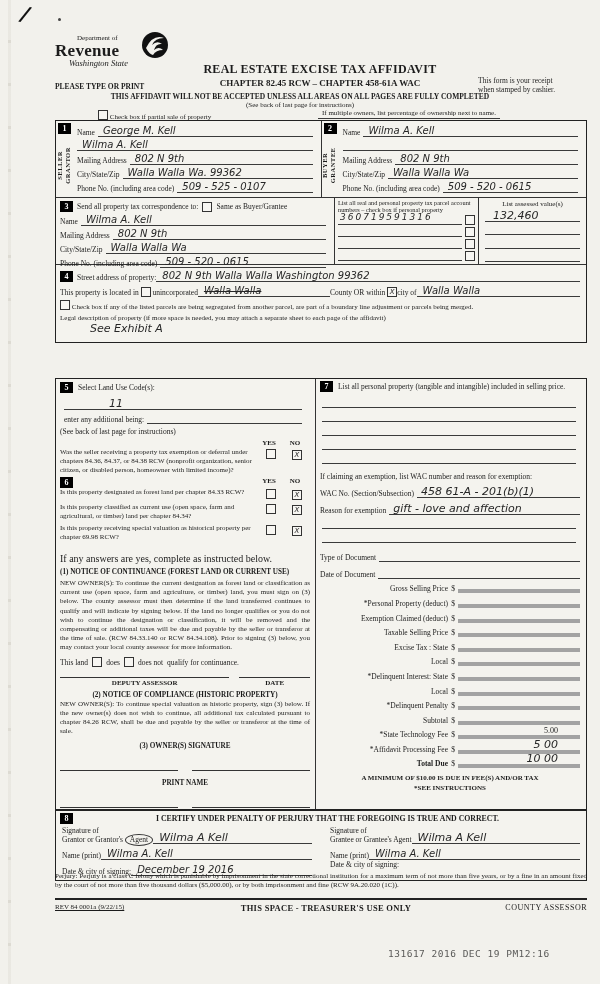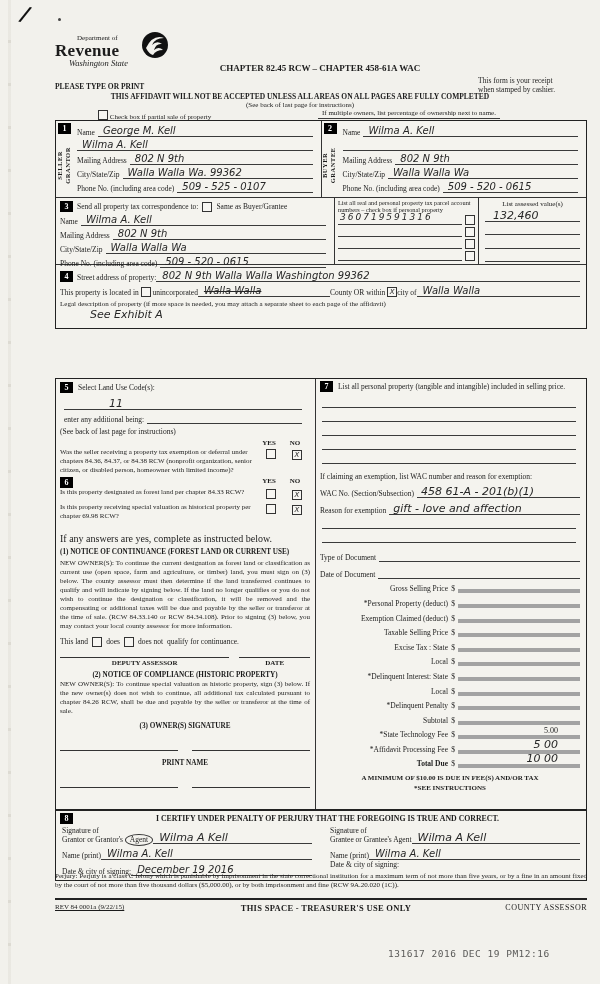--- a/index.html
+++ b/index.html
@@ -124,20 +124,21 @@
     <div class="rev">Revenue</div>
     <div class="st">Washington State</div>
   </div>
   <div class="logomark">
     <svg width="30" height="30" viewBox="0 0 30 30">
       <circle cx="15" cy="15" r="13" fill="#111"></circle>
       <path d="M6 18 Q13 4 24 8 Q15 8 12 15 Q17 10 22 14 Q16 13 14 20 Q19 16 23 20 Q16 20 13 25 Q9 24 6 18 Z" fill="#f2f1ec"></path>
     </svg>
   </div>
   <div class="hdrtitle">
+    <div class="t1">REAL ESTATE EXCISE TAX AFFIDAVIT</div>
     <div class="t2">CHAPTER 82.45 RCW – CHAPTER 458-61A WAC</div>
   </div>
   <div class="ptp">PLEASE TYPE OR PRINT</div>
   <div class="receipt">
     <div>This form is your receipt</div>
     <div>when stamped by cashier.</div>
   </div>
   <div class="warn">THIS AFFIDAVIT WILL NOT BE ACCEPTED UNLESS ALL AREAS ON ALL PAGES ARE FULLY COMPLETED</div>
   <div class="seeback">(See back of last page for instructions)</div>
   <div class="partial">
@@ -313,20 +314,24 @@
         <span class="seg" style="width:120px;">
             <span class="hw strike">Walla Walla</span>
           </span>
         <span>County OR  within</span>&nbsp;
         <span class="cb">X</span>
         <span>city of</span>
         <span class="seg" style="flex:1;">
             <span class="hw">Walla Walla</span>
           </span>
       </div>
+      <div class="segline">
+        <span class="cb"></span>
+        <span>Check box if any of the listed parcels are being segregated from another parcel, are part of a boundary line adjustment or parcels being merged.</span>
+      </div>
       <div class="legal">Legal description of property (if more space is needed, you may attach a separate sheet to each page of the affidavit)</div>
       <div class="exhibit"><span class="hw big">See Exhibit A</span></div>
     </div>
   </div>
 
   <div class="row4">
     <div class="col5">
       <div style="display:flex;align-items:center;gap:5px;">
         <span class="secnum">5</span>
         <span>Select Land Use Code(s):</span>
@@ -354,20 +359,25 @@
         <span class="secnum">6</span>
         <div style="flex:1;">
           <div class="yn" style="margin-top:0;">
               <span>YES</span>
               <span>NO</span>
             </div>
         </div>
       </div>
       <div class="qrow">
         <div class="qt">Is this property designated as forest land per chapter 84.33 RCW?</div>
+        <div class="qc"><span class="cb"></span></div>
+        <div class="qc"><span class="cb">X</span></div>
+      </div>
+      <div class="qrow">
+        <div class="qt">Is this property classified as current use (open space, farm and agricultural, or timber) land per chapter 84.34?</div>
         <div class="qc"><span class="cb"></span></div>
         <div class="qc"><span class="cb">X</span></div>
       </div>
       <div class="qrow">
         <div class="qt">Is this property receiving special valuation as historical property per chapter 69.98 RCW?</div>
         <div class="qc"><span class="cb"></span></div>
         <div class="qc"><span class="cb">X</span></div>
       </div>
       <div style="font-size:10px;margin-top:9px;">If any answers are yes, complete as instructed below.</div>
       <div class="ntitle">(1) NOTICE OF CONTINUANCE  (FOREST LAND OR CURRENT USE)</div>

